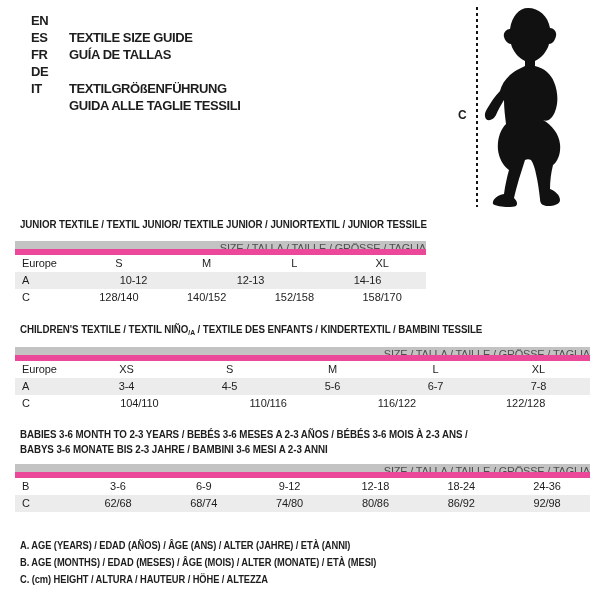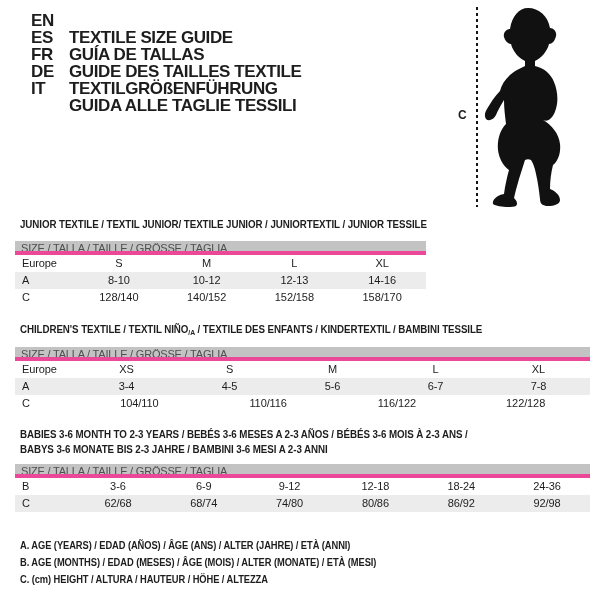--- a/index.html
+++ b/index.html
@@ -9,21 +9,21 @@
     background:#ffffff;
     font-family:"Liberation Sans", sans-serif;
     color:#1d1d1d;
     overflow:hidden;
     -webkit-font-smoothing:antialiased;
   }
 
   
   .lang-list { position:absolute; left:20px; top:12px; }
   .lang-row { display:flex; height:17px; line-height:17px;
-              font-size:17px; font-weight:bold; letter-spacing:-0.4px;padding-left:11px; }
+              font-size:13px; font-weight:bold; letter-spacing:-0.4px;padding-left:11px; }
   .lang-code { width:38px; }
   .lang-title { white-space:nowrap;margin-top:17px; }
 
   
   .dash-line {
     position:absolute; left:476px; top:7px; width:2px; height:200px;
     background:repeating-linear-gradient(to bottom,#141414 0 3px,transparent 3px 6px);
   }
   .figure-label {
     position:absolute; left:458px; top:108px;
@@ -39,23 +39,23 @@
     transform:scaleX(0.85); transform-origin:0 50%;
     line-height:15px;
   }
   .sec-title .line { display:block; }
   .t2sub { font-size:8px; vertical-align:-2px; font-weight:bold; }
 
   
   .size-table { position:absolute; left:15px; }
   .size-bar {
     height:14px; line-height:14px;
-    background:#c3c3c3; border-bottom:4px solid #ec4899;
+    background:#c3c3c3; border-bottom:6px solid #ec4899;
     font-size:11px; color:#4e4e4e; padding-left:6px;
-    letter-spacing:-0.2px; white-space:nowrap; overflow:hidden;
+    letter-spacing:-0.2px; white-space:nowrap; overflow:hidden;text-align:right;
   }
   .row { display:flex; height:17px; line-height:17px; font-size:11px; letter-spacing:-0.1px;align-items:center; }
   .row.stripe { background:#ececec; }
   .row .lbl { width:60px; padding-left:7px; }
   .row .cell { flex:1; text-align:center; }
 
   
   .notes { position:absolute; left:20px; top:537px; }
   .note-line {
     font-size:11px; font-weight:bold; letter-spacing:-0.1px;
@@ -70,21 +70,20 @@
   <div class="lang-row">
     <span class="lang-code">EN</span>
     <span class="lang-title">TEXTILE SIZE GUIDE</span>
   </div>
   <div class="lang-row">
     <span class="lang-code">ES</span>
     <span class="lang-title">GUÍA DE TALLAS</span>
   </div>
   <div class="lang-row">
     <span class="lang-code">FR</span>
-    <span class="lang-title">GUIDE DES TAILLES TEXTILE</span>
   </div>
   <div class="lang-row">
     <span class="lang-code">DE</span>
     <span class="lang-title">TEXTILGRÖßENFÜHRUNG</span>
   </div>
   <div class="lang-row">
     <span class="lang-code">IT</span>
     <span class="lang-title">GUIDA ALLE TAGLIE TESSILI</span>
   </div>
 </div>
@@ -119,21 +118,20 @@
   <div class="size-bar">SIZE / TALLA / TAILLE / GRÖSSE / TAGLIA</div>
   <div class="row">
     <div class="lbl">Europe</div>
     <div class="cell">S</div>
     <div class="cell">M</div>
     <div class="cell">L</div>
     <div class="cell">XL</div>
   </div>
   <div class="row stripe">
     <div class="lbl">A</div>
-    <div class="cell">8-10</div>
     <div class="cell">10-12</div>
     <div class="cell">12-13</div>
     <div class="cell">14-16</div>
   </div>
   <div class="row">
     <div class="lbl">C</div>
     <div class="cell">128/140</div>
     <div class="cell">140/152</div>
     <div class="cell">152/158</div>
     <div class="cell">158/170</div>

